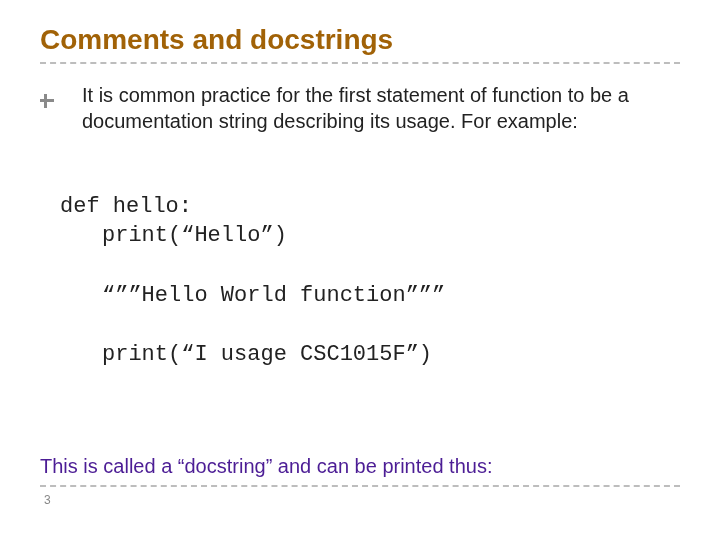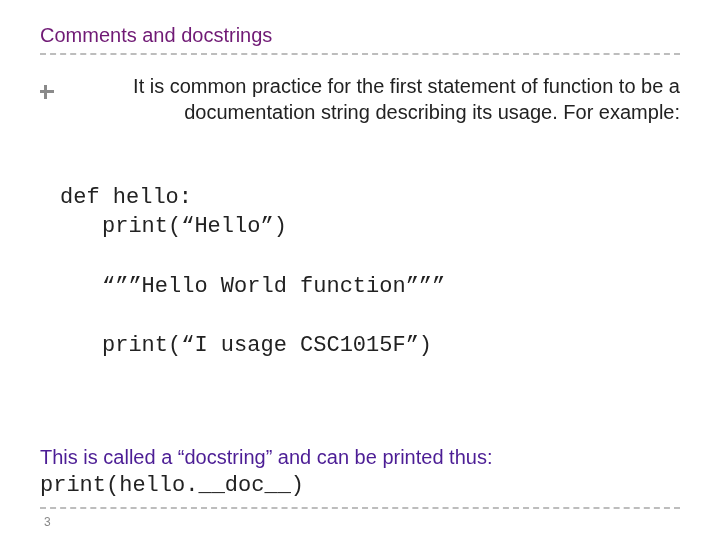--- a/index.html
+++ b/index.html
@@ -1,21 +1,21 @@
 <!DOCTYPE html>
 <html><head>
 <meta charset="utf-8">
 <style>
   * { margin: 0; padding: 0; box-sizing: border-box; }
   html, body { width: 720px; height: 540px; background: #fff; font-family: Arial, Helvetica, sans-serif; color: #3a3a3a; }
   .slide { width: 720px; height: 540px; position: relative; padding: 24px 40px 0 40px; }
-  .title { font-size: 20px; font-weight: 400; color: #701a75; margin-bottom: 6px; }
+  .title { font-size: 28px; font-weight: 700; color: #a16207; margin-bottom: 6px; }
   .title-rule { border: none; border-top: 2px dashed #bdbdbd; margin-bottom: 18px; }
   .body { font-size: 20px; line-height: 1.3; color: #222; }
-  .bullet-row { display: flex; align-items: flex-start; gap: 9px; margin-bottom: 28px; text-align: right; }
+  .bullet-row { display: flex; align-items: flex-start; gap: 28px; margin-bottom: 28px; }
   .bullet-icon { flex: 0 0 auto; margin-top: 6px; }
   .bullet-text { flex: 1 1 auto; }
   .code { font-family: "Courier New", Courier, monospace; font-size: 22px; line-height: 1.35; white-space: pre; color: #222; margin-bottom: 24px; margin-left: 20px; }
   .code-indent { padding-left: 42px; display: block; }
   .para { font-size: 20px; color: #4c1d95; margin-bottom: 2px; }
   .inline-code { font-family: "Courier New", Courier, monospace; font-size: 22px; color: #222; }
   .footer-rule { border: none; border-top: 2px dashed #bdbdbd; margin-top: 6px; }
   .page-num { font-size: 12px; color: #888; margin-top: 6px; padding-left: 4px; }
 </style>
 </head>
@@ -39,19 +39,18 @@
     </div>
 
     <div class="code">
 <span>def hello:</span>
 <span class="code-indent">print(“Hello”)</span>
 <span class="code-indent">“””Hello World function”””</span>
 <span class="code-indent">print(“I usage CSC1015F”)</span>
     </div>
 
     <div class="para">This is called a “docstring” and can be printed thus:</div>
-    <div class="inline-code">print(hello.__doc__)</div>
 
     <hr class="footer-rule">
     <div class="page-num">3</div>
 
   </div>
 </div>
 
 </body></html>

